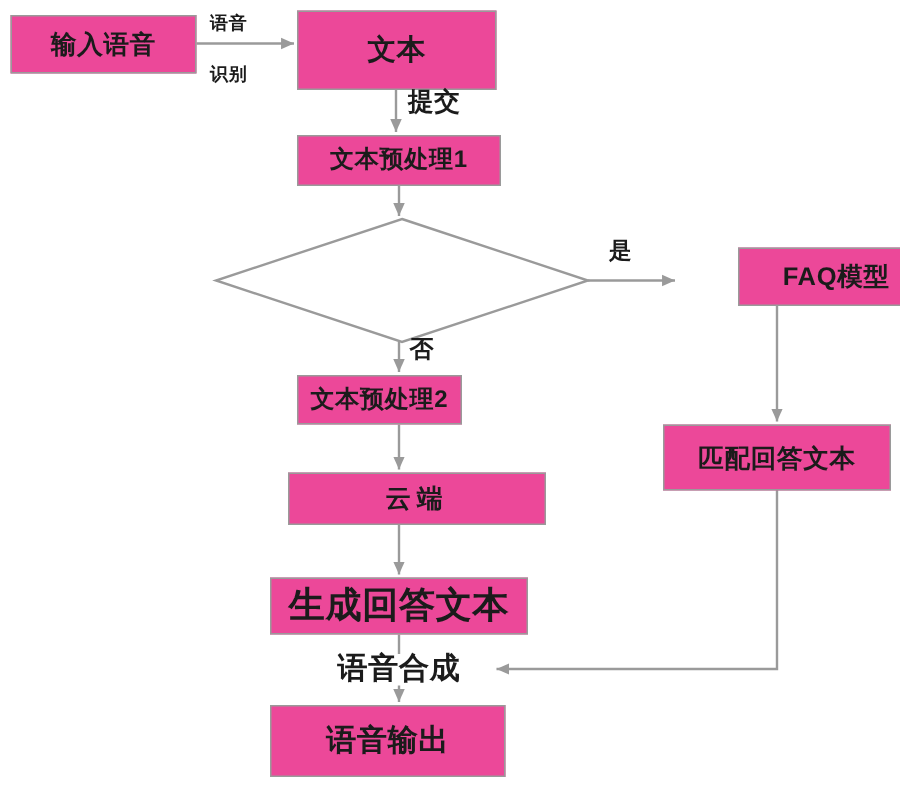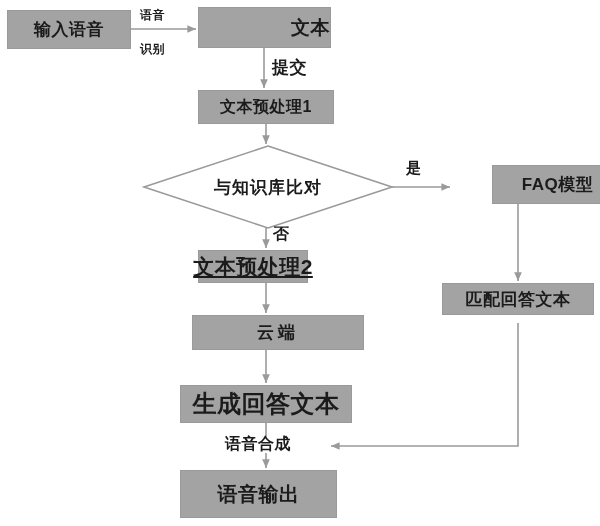--- a/index.html
+++ b/index.html
@@ -14,21 +14,21 @@
     position: relative;
     width: 600px;
     height: 526px;
     background: #ffffff;
     overflow: hidden;
   }
   .node {
     position: absolute;
     box-sizing: border-box;
     border: 1.5px solid #9a9a9a;
-    background: #a3a3a3;
+    background: #ec4899;
     display: flex;
     align-items: center;
     justify-content: center;
     color: #1b1b1b;
     font-weight: 700;
     letter-spacing: 0.5px;
     line-height: 1;
     white-space: nowrap;
   }
   .node-text {
@@ -107,41 +107,38 @@
 
     <line x1="266" y1="423" x2="266" y2="468" stroke="#9a9a9a" stroke-width="1.6" marker-end="url(#arrow)"></line>
 
     <polyline points="518,323 518,446 331,446" fill="none" stroke="#9a9a9a" stroke-width="1.6" marker-end="url(#arrow)"></polyline>
   </svg>
 
   <div class="node" style="left:7px; top:10px; width:124px; height:39px; font-size:17px;">
     <span class="node-text">输入语音</span>
   </div>
 
-  <div class="node" style="left:198px; top:7px; width:133px; height:41px; font-size:19px;justify-content:flex-end;">
+  <div class="node" style="left:198px; top:7px; width:133px; height:53px; font-size:19px;">
     <span class="node-text">文本</span>
   </div>
 
   <div class="node" style="left:198px; top:90px; width:136px; height:34px; font-size:16px;">
     <span class="node-text">文本预处理1</span>
   </div>
 
-  <div class="diamond-wrap" style="left:144px; top:146px; width:248px; height:82px;">
-    <div class="diamond-label">与知识库比对</div>
-  </div>
 
   <div class="node" style="left:452px; top:165px; width:131px; height:39px; font-size:17px;margin-left:40px;">
     <span class="node-text">FAQ模型</span>
   </div>
 
-  <div class="node" style="left:198px; top:250px; width:110px; height:33px; font-size:21px;text-decoration:underline;">
+  <div class="node" style="left:198px; top:250px; width:110px; height:33px; font-size:16px;">
     <span class="node-text">文本预处理2</span>
   </div>
 
-  <div class="node" style="left:442px; top:283px; width:152px; height:32px; font-size:17px;">
+  <div class="node" style="left:442px; top:283px; width:152px; height:44px; font-size:17px;">
     <span class="node-text">匹配回答文本</span>
   </div>
 
   <div class="node" style="left:192px; top:315px; width:172px; height:35px; font-size:17px; letter-spacing:4px;">
     <span class="node-text">云端</span>
   </div>
 
   <div class="node" style="left:180px; top:385px; width:172px; height:38px; font-size:24px;">
     <span class="node-text">生成回答文本</span>
   </div>
@@ -154,15 +151,15 @@
     <div>语音</div>
     <div style="margin-top:21px;">识别</div>
   </div>
 
   <div class="edge-label" style="left:272px; top:59px; font-size:17px;">提交</div>
 
   <div class="edge-label" style="left:406px; top:160px; font-size:15px;">是</div>
 
   <div class="edge-label" style="left:273px; top:226px; font-size:16px;">否</div>
 
-  <div class="edge-label" style="left:222px; top:436px; font-size:16px; background:#ffffff; padding:0 3px;">语音合成</div>
+  <div class="edge-label" style="left:222px; top:436px; font-size:20px; background:#ffffff; padding:0 3px;">语音合成</div>
 
 </div>
 
 </body></html>

